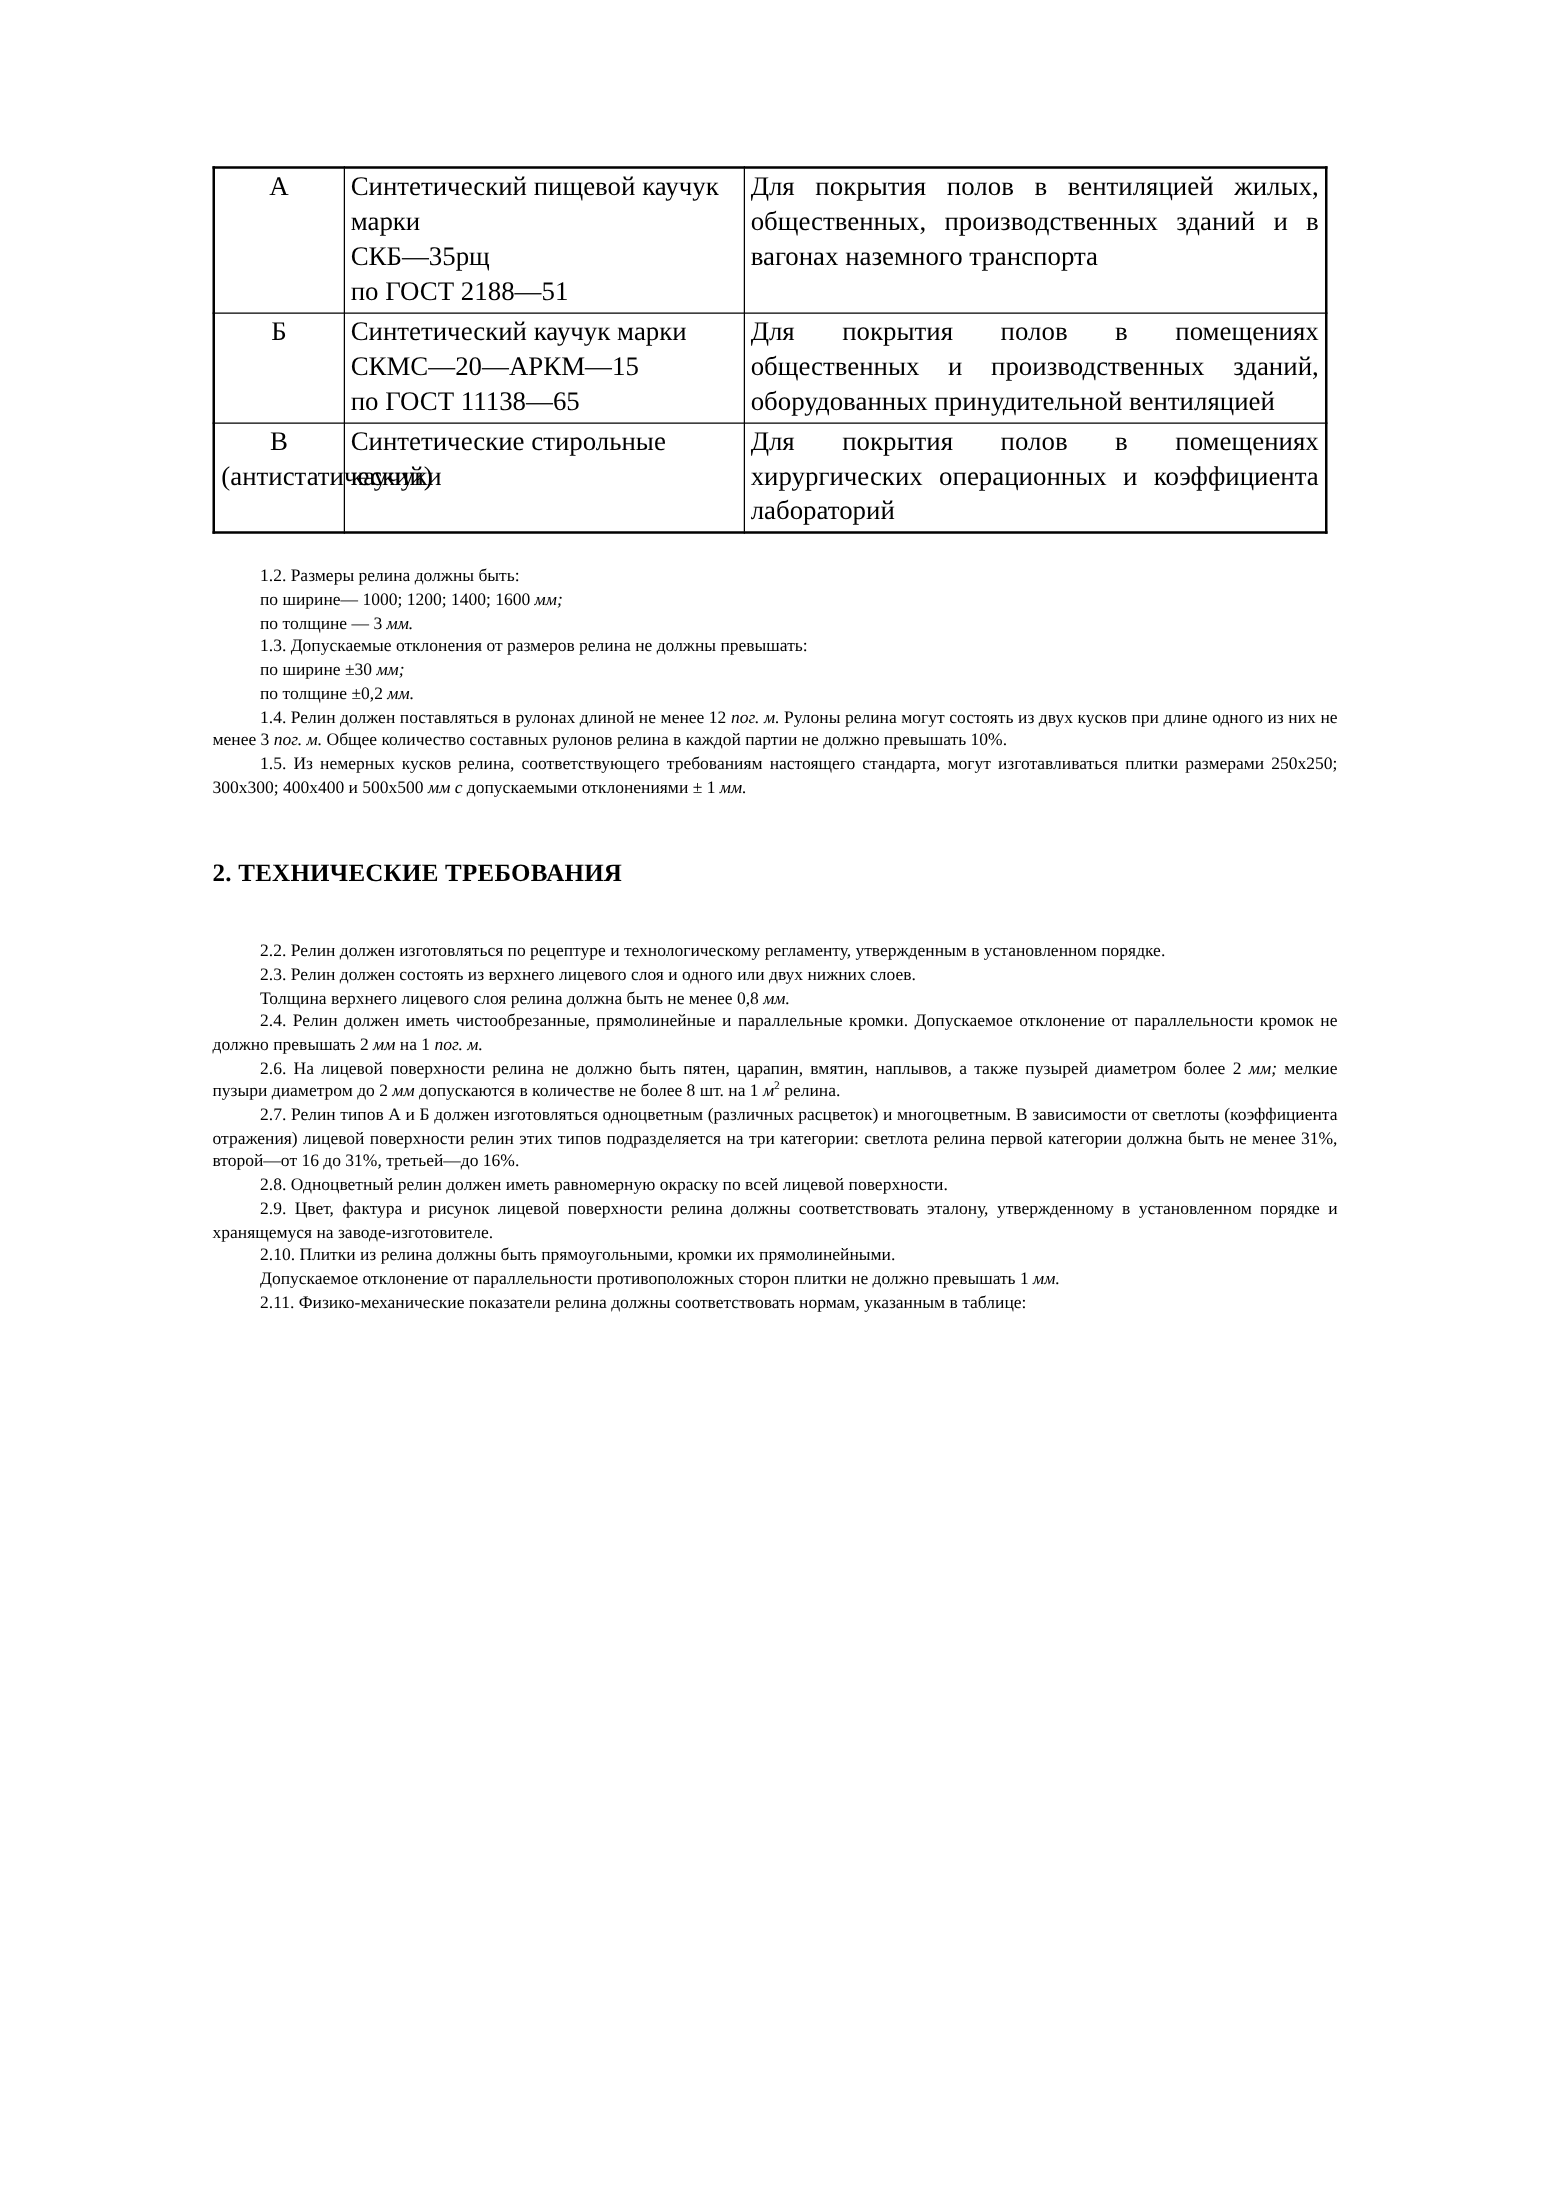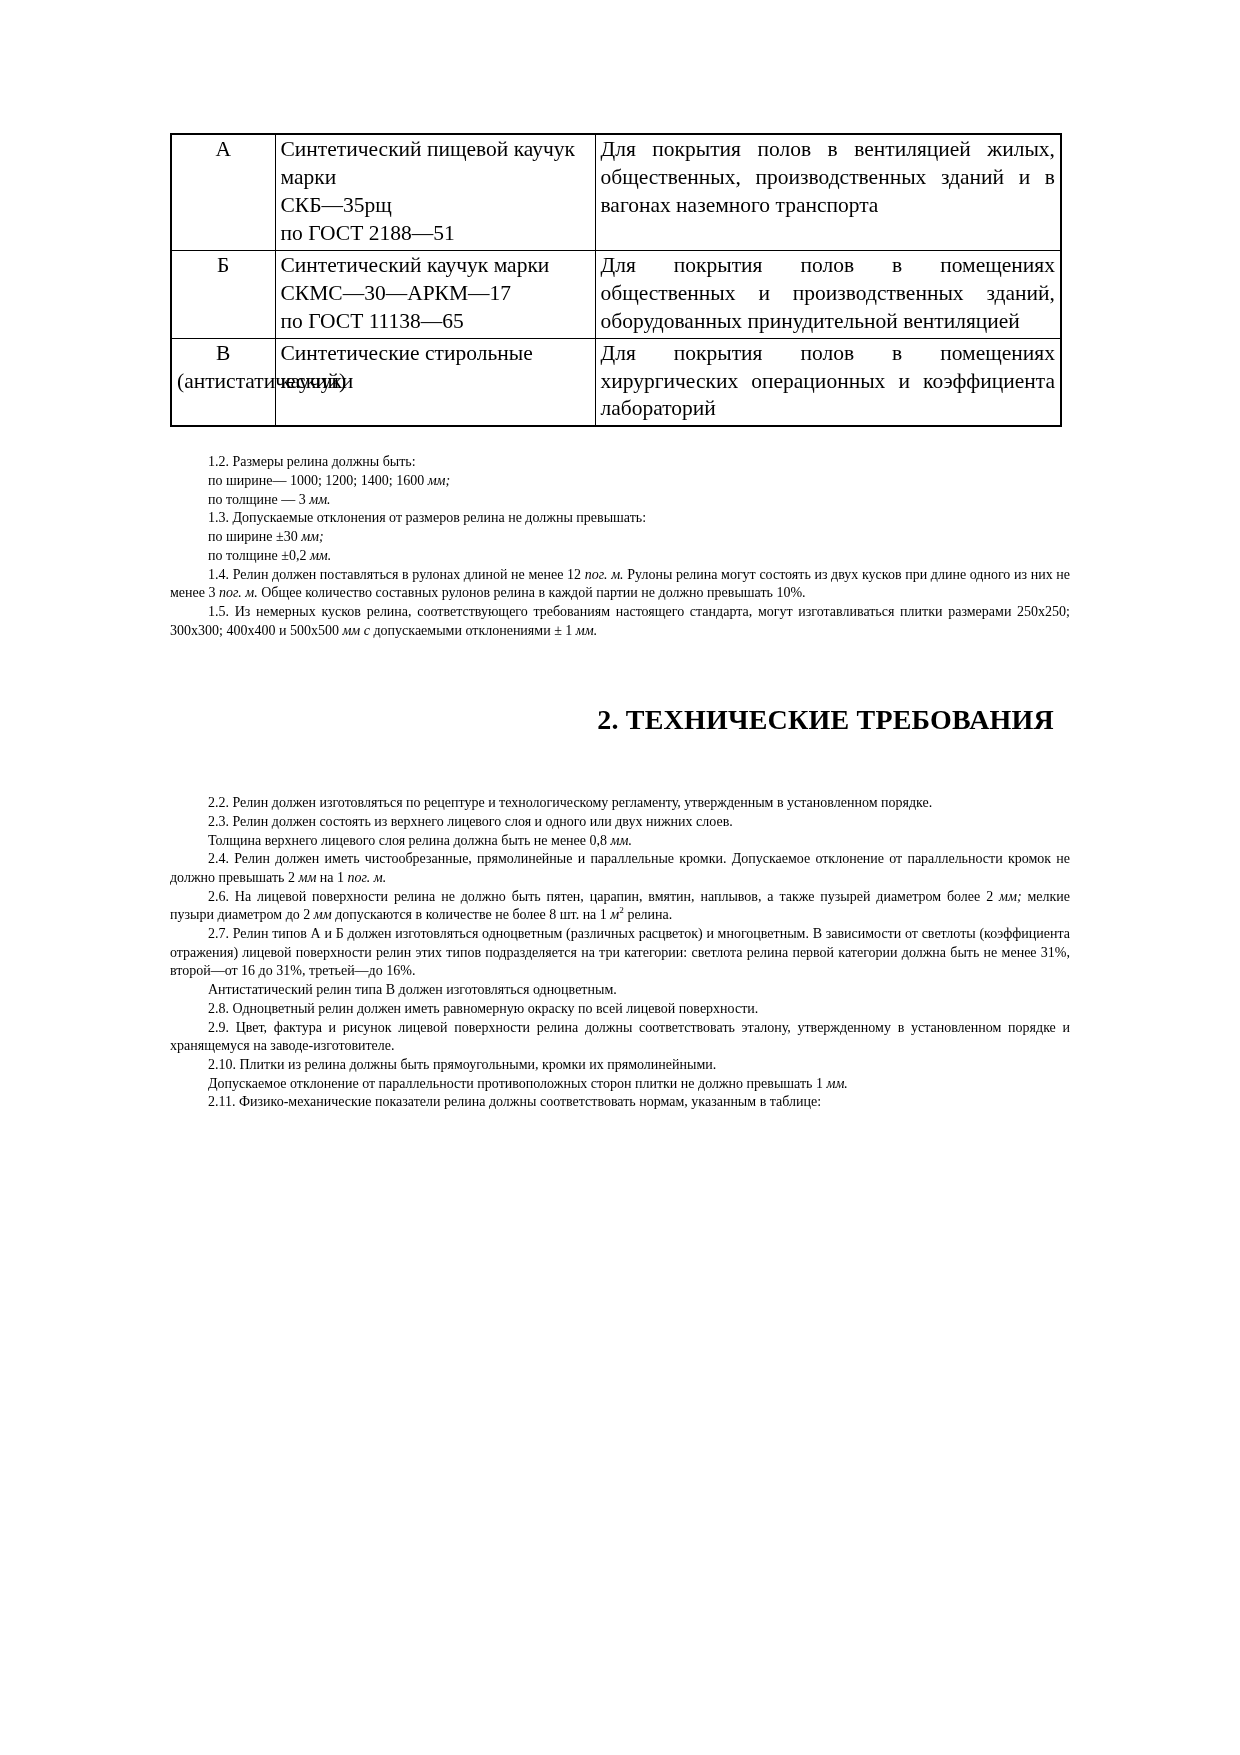--- a/index.html
+++ b/index.html
@@ -73,24 +73,24 @@
     font-size: 14px;
     line-height: 1.335;
     text-align: justify;
     text-indent: 38px;
     hyphens: none;
     font-family: Liberation Serif, serif;
   }
   p.para.flush    { text-align: left; }
 
   h2.section-title {
-    margin: 16px;
-    font-size: 28px;
+    margin: 0;
+    font-size: 20px;
     font-weight: bold;
-    text-align: right;
+    text-align: left;
     letter-spacing: 0.2px;
   }
 
   i, .it { font-style: italic; }
   sup { font-size: 0.66em; vertical-align: super; line-height: 0; }
 
   .sp-after-table { height: 26px; }
   .sp-before-h2   { height: 48px; }
   .sp-after-h2    { height: 42px; }
   .sp-before-t2   { height: 26px; }
@@ -124,21 +124,21 @@
             <span class="j" style="text-align:justify;text-align-last:justify;">общественных, производственных зданий и в</span>
             <span class="j">вагонах наземного транспорта</span>
           </td>
         </tr>
         <tr>
           <td class="type">
             <span>Б</span>
           </td>
           <td class="desc">
             <span class="j" style="display:block">Синтетический каучук марки</span>
-            <span class="j" style="display:block">СКМС—30—АРКМ—17</span>
+            <span class="j" style="display:block">СКМС—20—АРКМ—15</span>
             <span class="j" style="display:block">по ГОСТ 11138—65</span>
           </td>
           <td class="usage">
             <span class="j" style="text-align:justify;text-align-last:justify;">Для покрытия полов в помещениях</span>
             <span class="j" style="text-align:justify;text-align-last:justify;">общественных и производственных зданий,</span>
             <span class="j">оборудованных принудительной вентиляцией</span>
           </td>
         </tr>
         <tr>
           <td class="type">
@@ -180,21 +180,20 @@
     <p class="para">2.2. Релин должен изготовляться по рецептуре и технологическому регламенту, утвержденным в установленном порядке.</p>
     <p class="para flush">2.3. Релин должен состоять из верхнего лицевого слоя и одного или двух нижних слоев.</p>
     <p class="para flush"><span>Толщина верхнего лицевого слоя релина должна быть не менее 0,8 </span><i>мм.</i></p>
 
     <p class="para"><span>2.4. Релин должен иметь чистообрезанные, прямолинейные и параллельные кромки. Допускаемое отклонение от параллельности кромок не должно превышать 2 </span><i>мм</i><span> на 1 </span><i class="nowrap">пог. м.</i></p>
 
 
     <p class="para"><span>2.6. На лицевой поверхности релина не должно быть пятен, царапин, вмятин, наплывов, а также пузырей диаметром более 2 </span><i>мм;</i><span> мелкие пузыри диаметром до 2 </span><i>мм</i><span> допускаются в количестве не более 8 шт. на 1 </span><i>м</i><sup>2</sup><span> релина.</span></p>
 
     <p class="para">2.7. Релин типов А и Б должен изготовляться одноцветным (различных расцветок) и многоцветным. В зависимости от светлоты (коэффициента отражения) лицевой поверхности релин этих типов подразделяется на три категории: светлота релина первой категории должна быть не менее 31%, второй—от 16 до 31%, третьей—до 16%.</p>
-    <p class="para flush">Антистатический релин типа В должен изготовляться одноцветным.</p>
     <p class="para flush">2.8. Одноцветный релин должен иметь равномерную окраску по всей лицевой поверхности.</p>
     <p class="para">2.9. Цвет, фактура и рисунок лицевой поверхности релина должны соответствовать эталону, утвержденному в установленном порядке и хранящемуся на заводе-изготовителе.</p>
     <p class="para flush">2.10. Плитки из релина должны быть прямоугольными, кромки их прямолинейными.</p>
     <p class="para"><span>Допускаемое отклонение от параллельности противоположных сторон плитки не должно превышать 1 </span><i>мм.</i></p>
     <p class="para">2.11. Физико-механические показатели релина должны соответствовать нормам, указанным в таблице:</p>
 
     <div class="sp-before-t2"></div>
 
   </div>
 </div>

